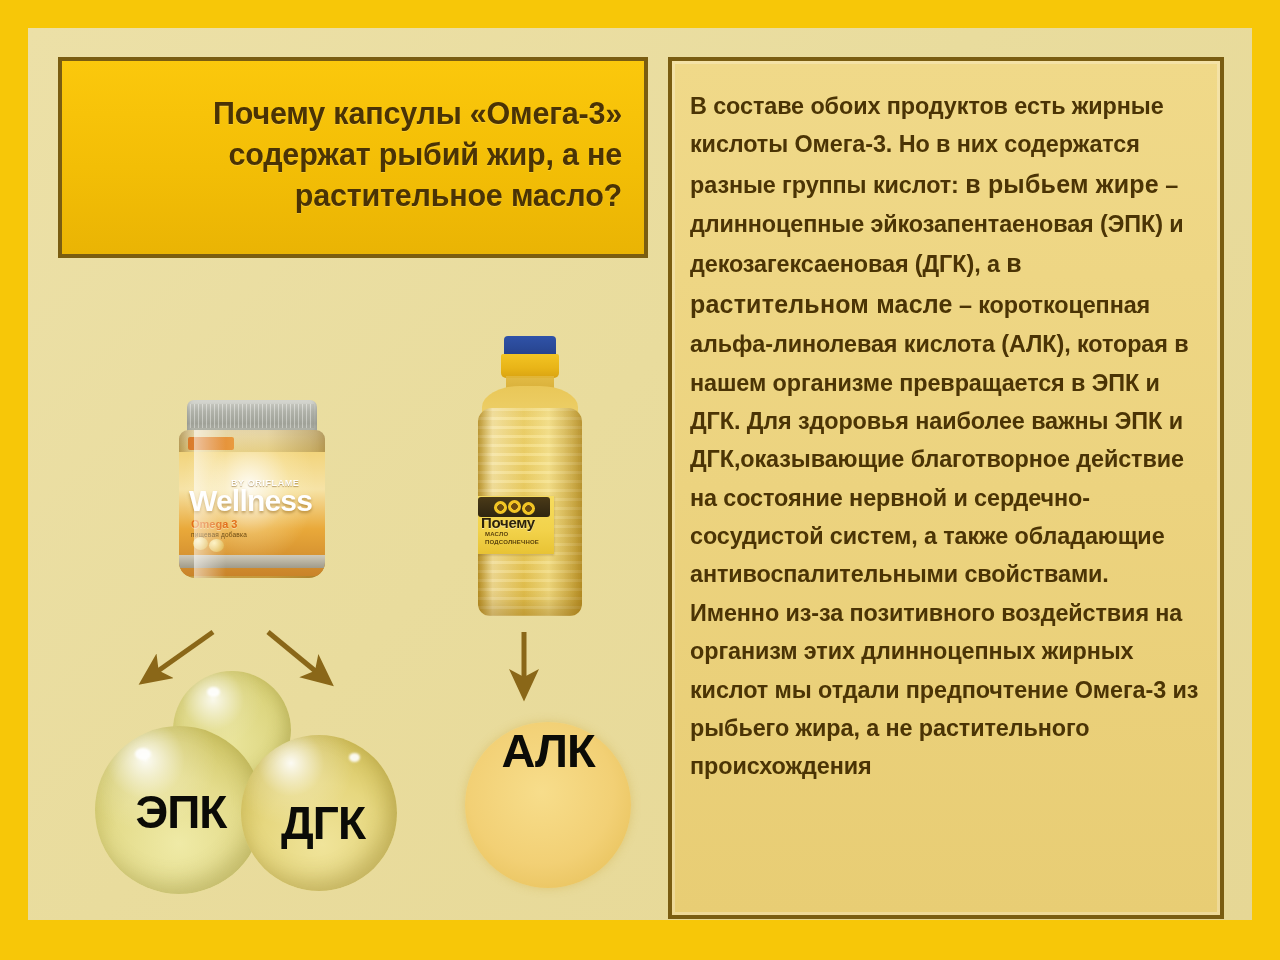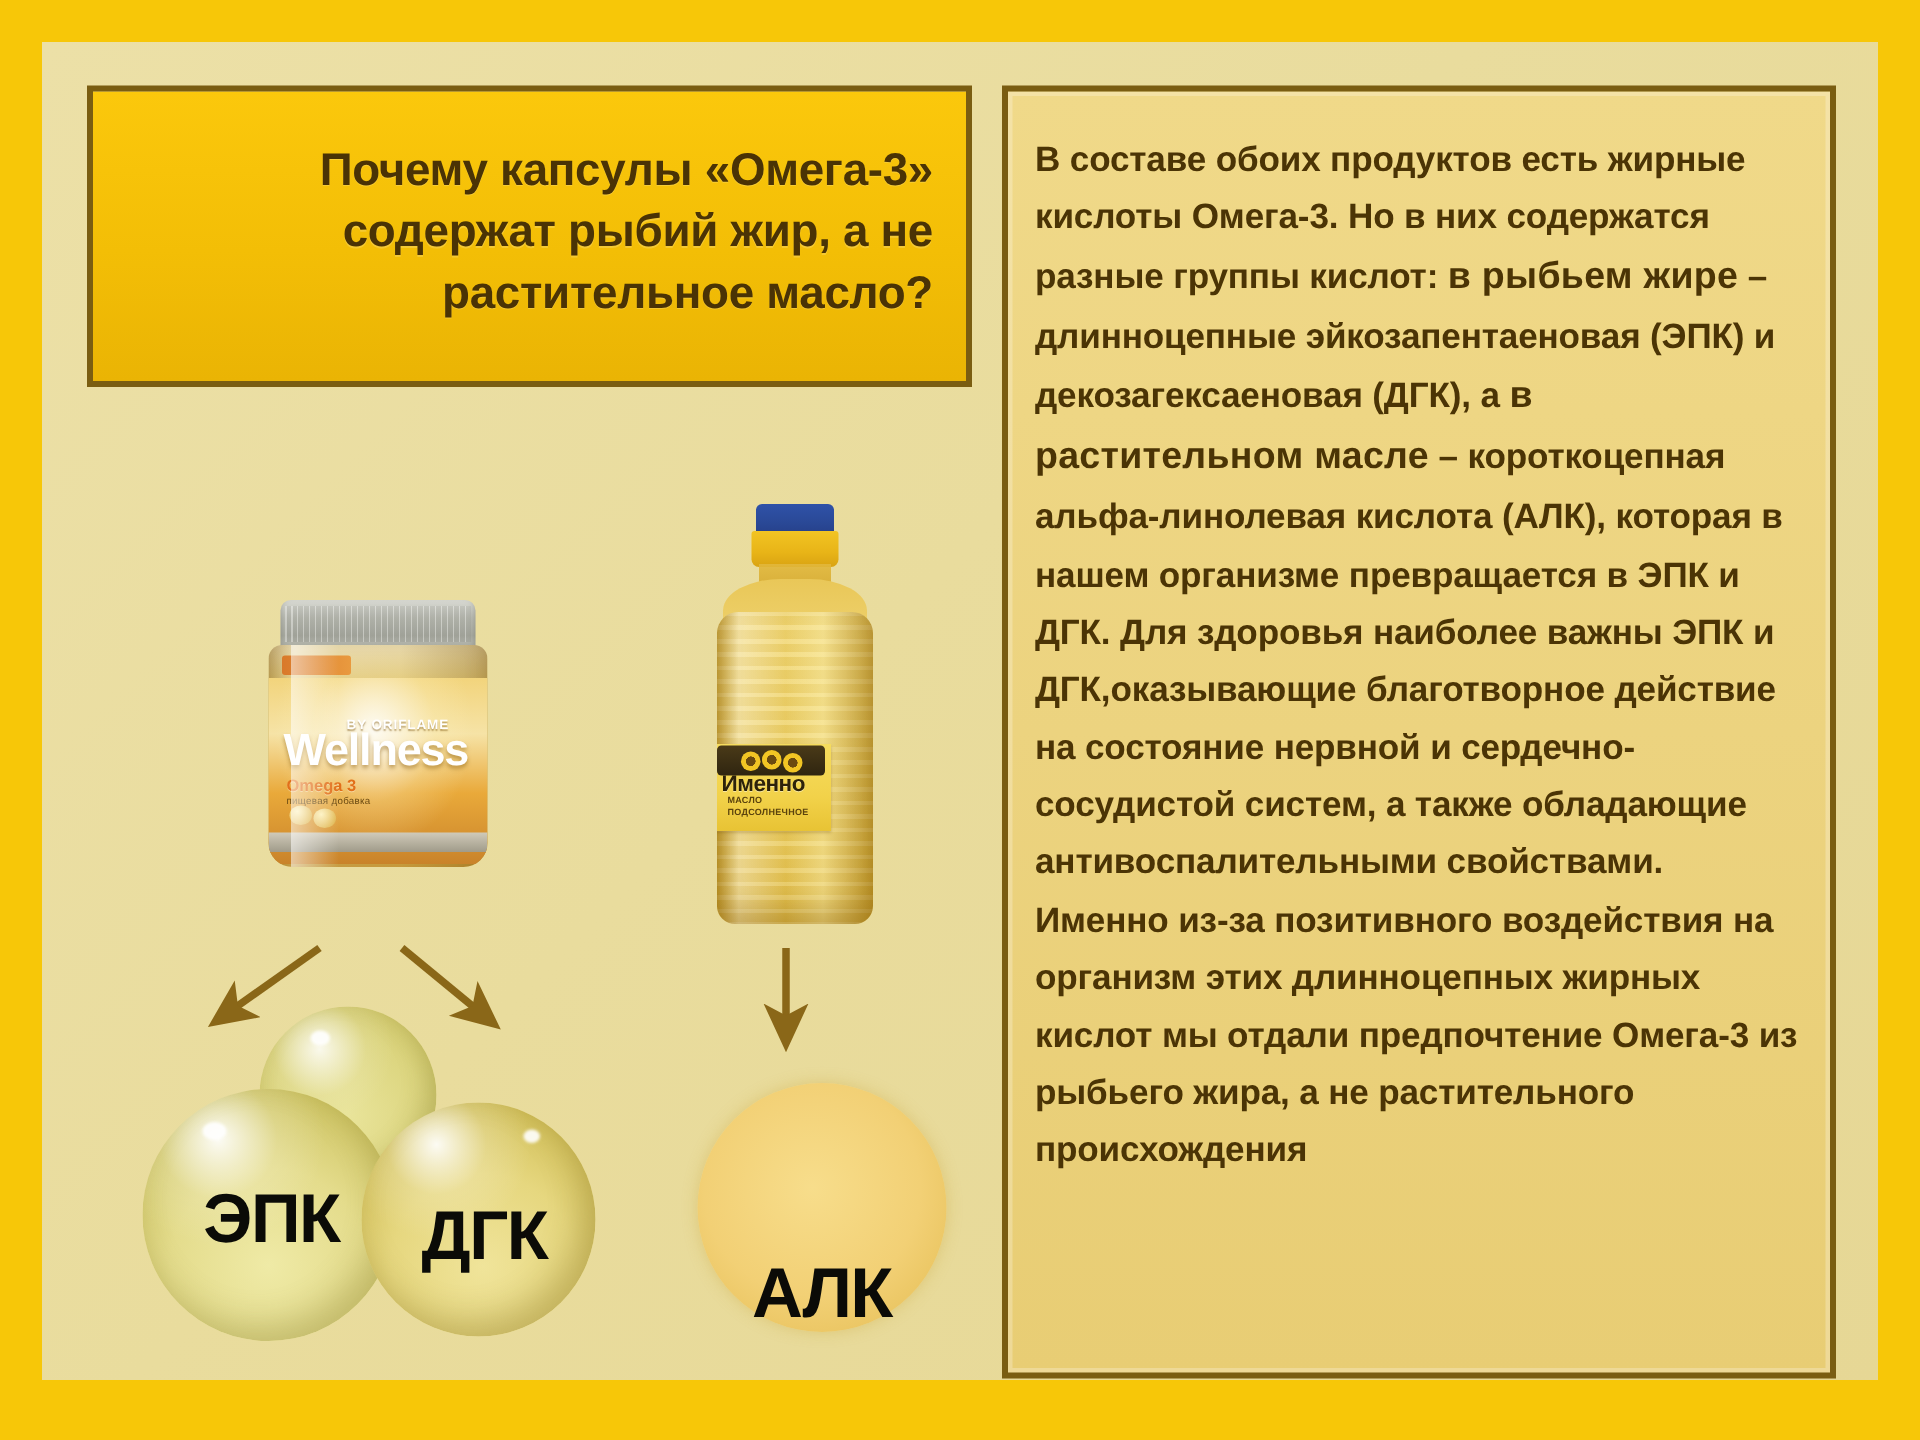--- a/index.html
+++ b/index.html
@@ -396,21 +396,21 @@
   
   .alk {
     position: absolute;
     left: 437px;
     top: 694px;
     width: 166px;
     height: 166px;
     border-radius: 50%;
     background: radial-gradient(circle at 46% 42%, #f7dd8b 0%, #f2d075 55%, #e8c25c 85%, #dcb44c 100%);
     display: flex;
-    align-items: flex-end;
+    align-items: flex-start;
     justify-content: center;
     box-shadow: 0 0 10px rgba(200,160,50,0.35);
   }
   .alk .cap-label { font-size: 47px; transform: translateY(1px); }
 </style>
 </head>
 <body>
 
 <div class="poster">
   <div class="board">
@@ -450,21 +450,21 @@
       <div class="bottle-ring"></div>
       <div class="bottle-neck"></div>
       <div class="bottle-shoulder"></div>
       <div class="bottle-body">
         <div class="bottle-label">
           <div class="bottle-label-top">
             <span class="sunflower s1"></span>
             <span class="sunflower s2"></span>
             <span class="sunflower s3"></span>
           </div>
-          <div class="bottle-kuban">Именно</div>
+          <div class="bottle-kuban">Почему</div>
           <div class="bottle-maslo">МАСЛО ПОДСОЛНЕЧНОЕ</div>
         </div>
       </div>
     </div>
 
     <svg class="arrows" viewBox="0 0 1224 892">
       <defs>
         <marker id="ah" markerWidth="7" markerHeight="7" refX="4.2" refY="3" orient="auto">
           <path d="M0,0 L6.5,3 L0,6 L1.6,3 z" fill="#8A6718"></path>
         </marker>

